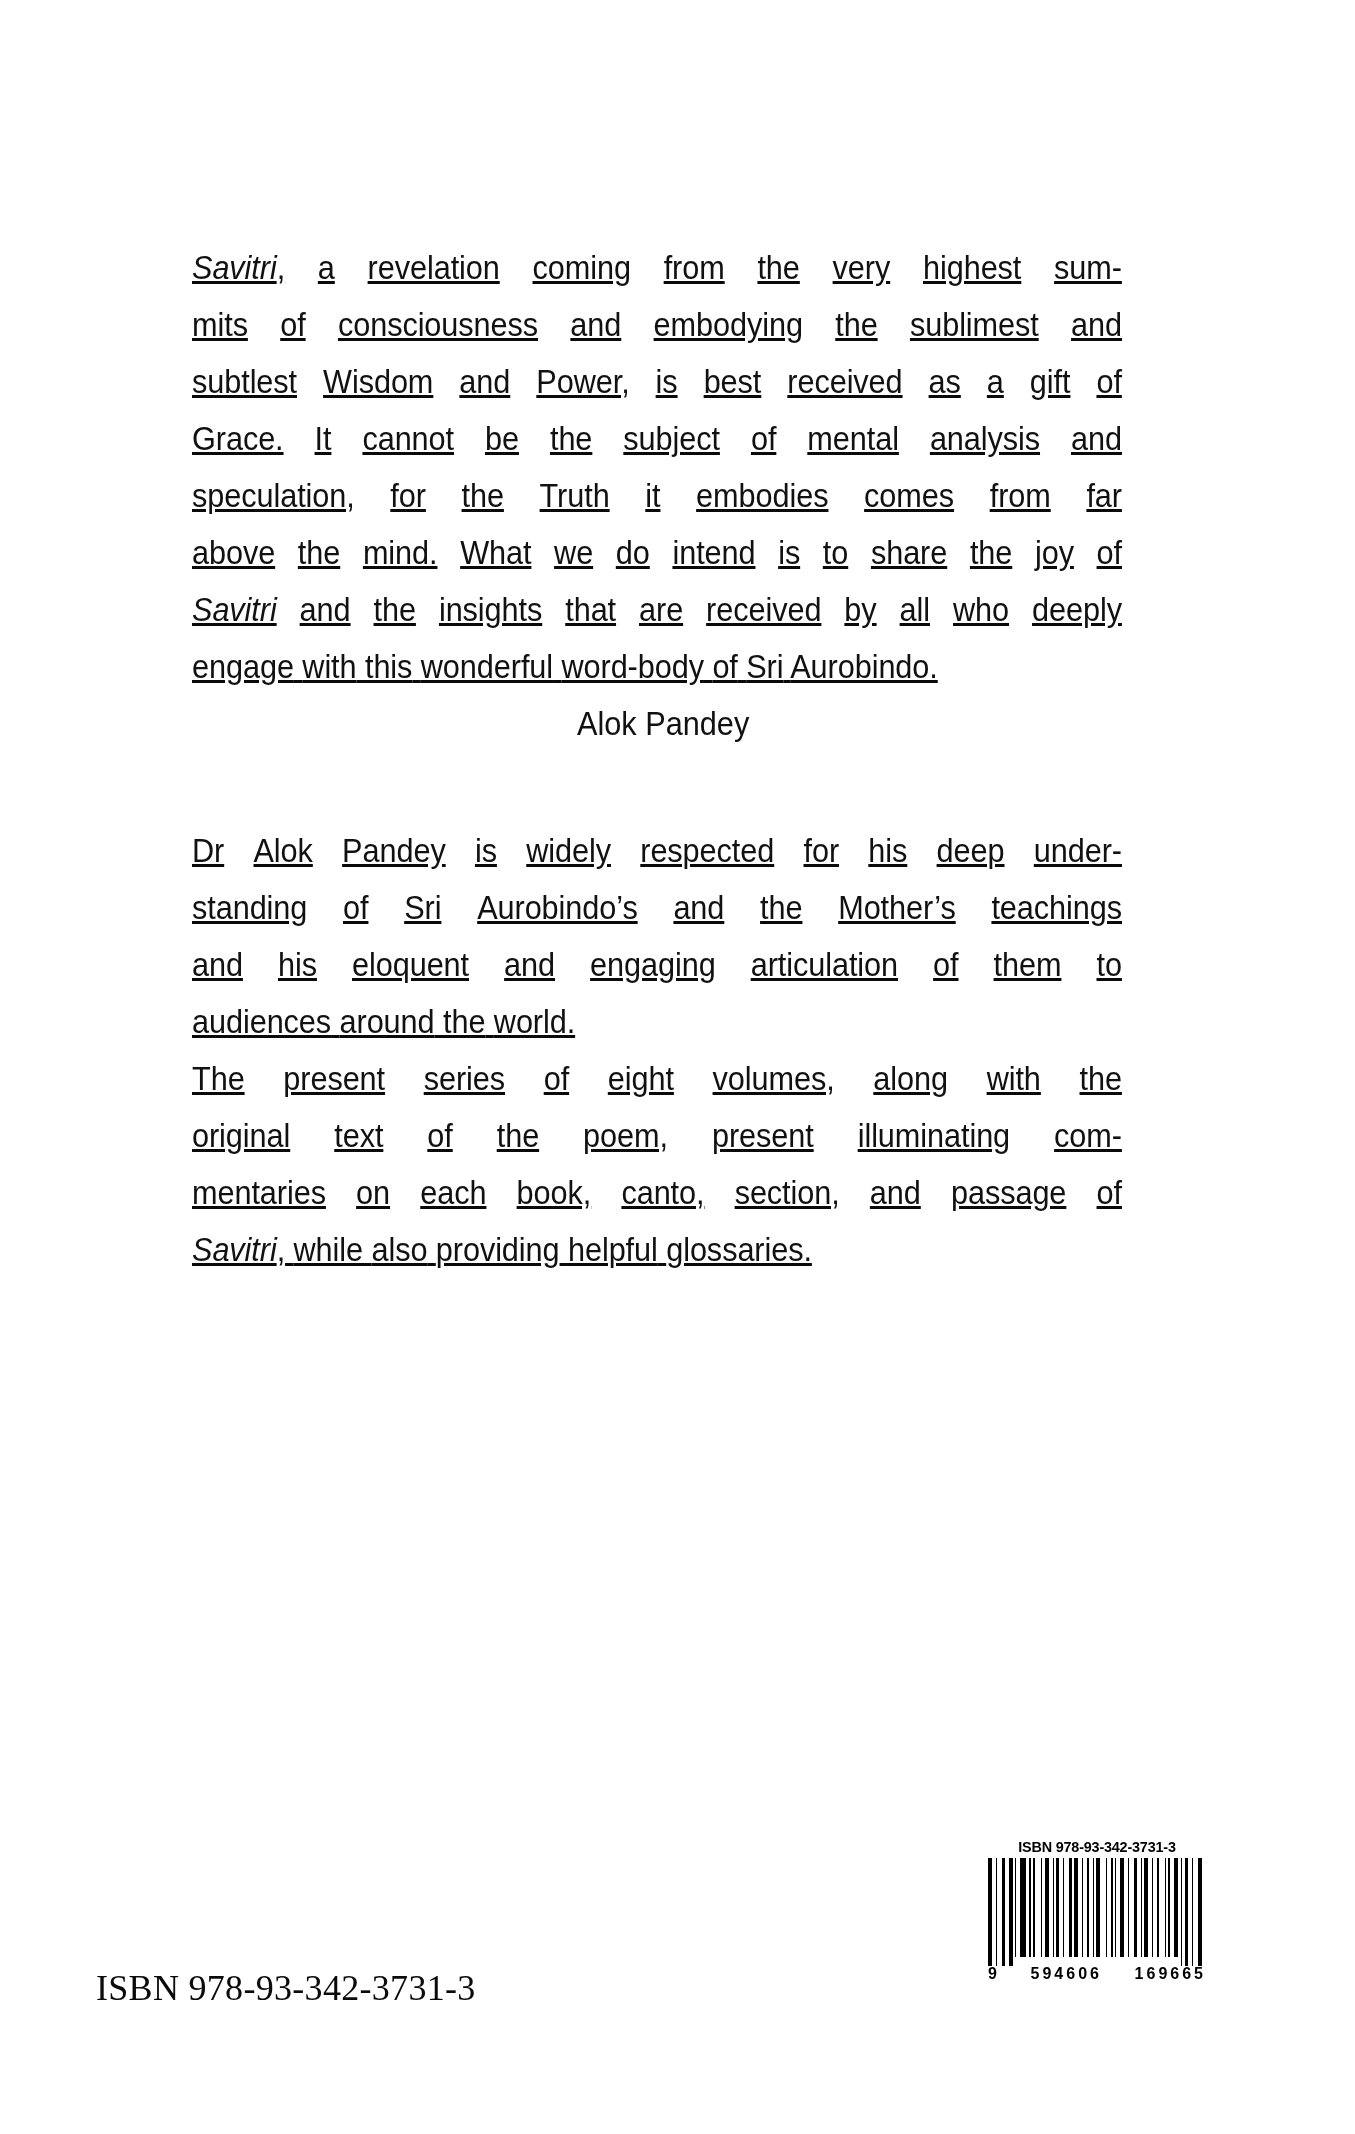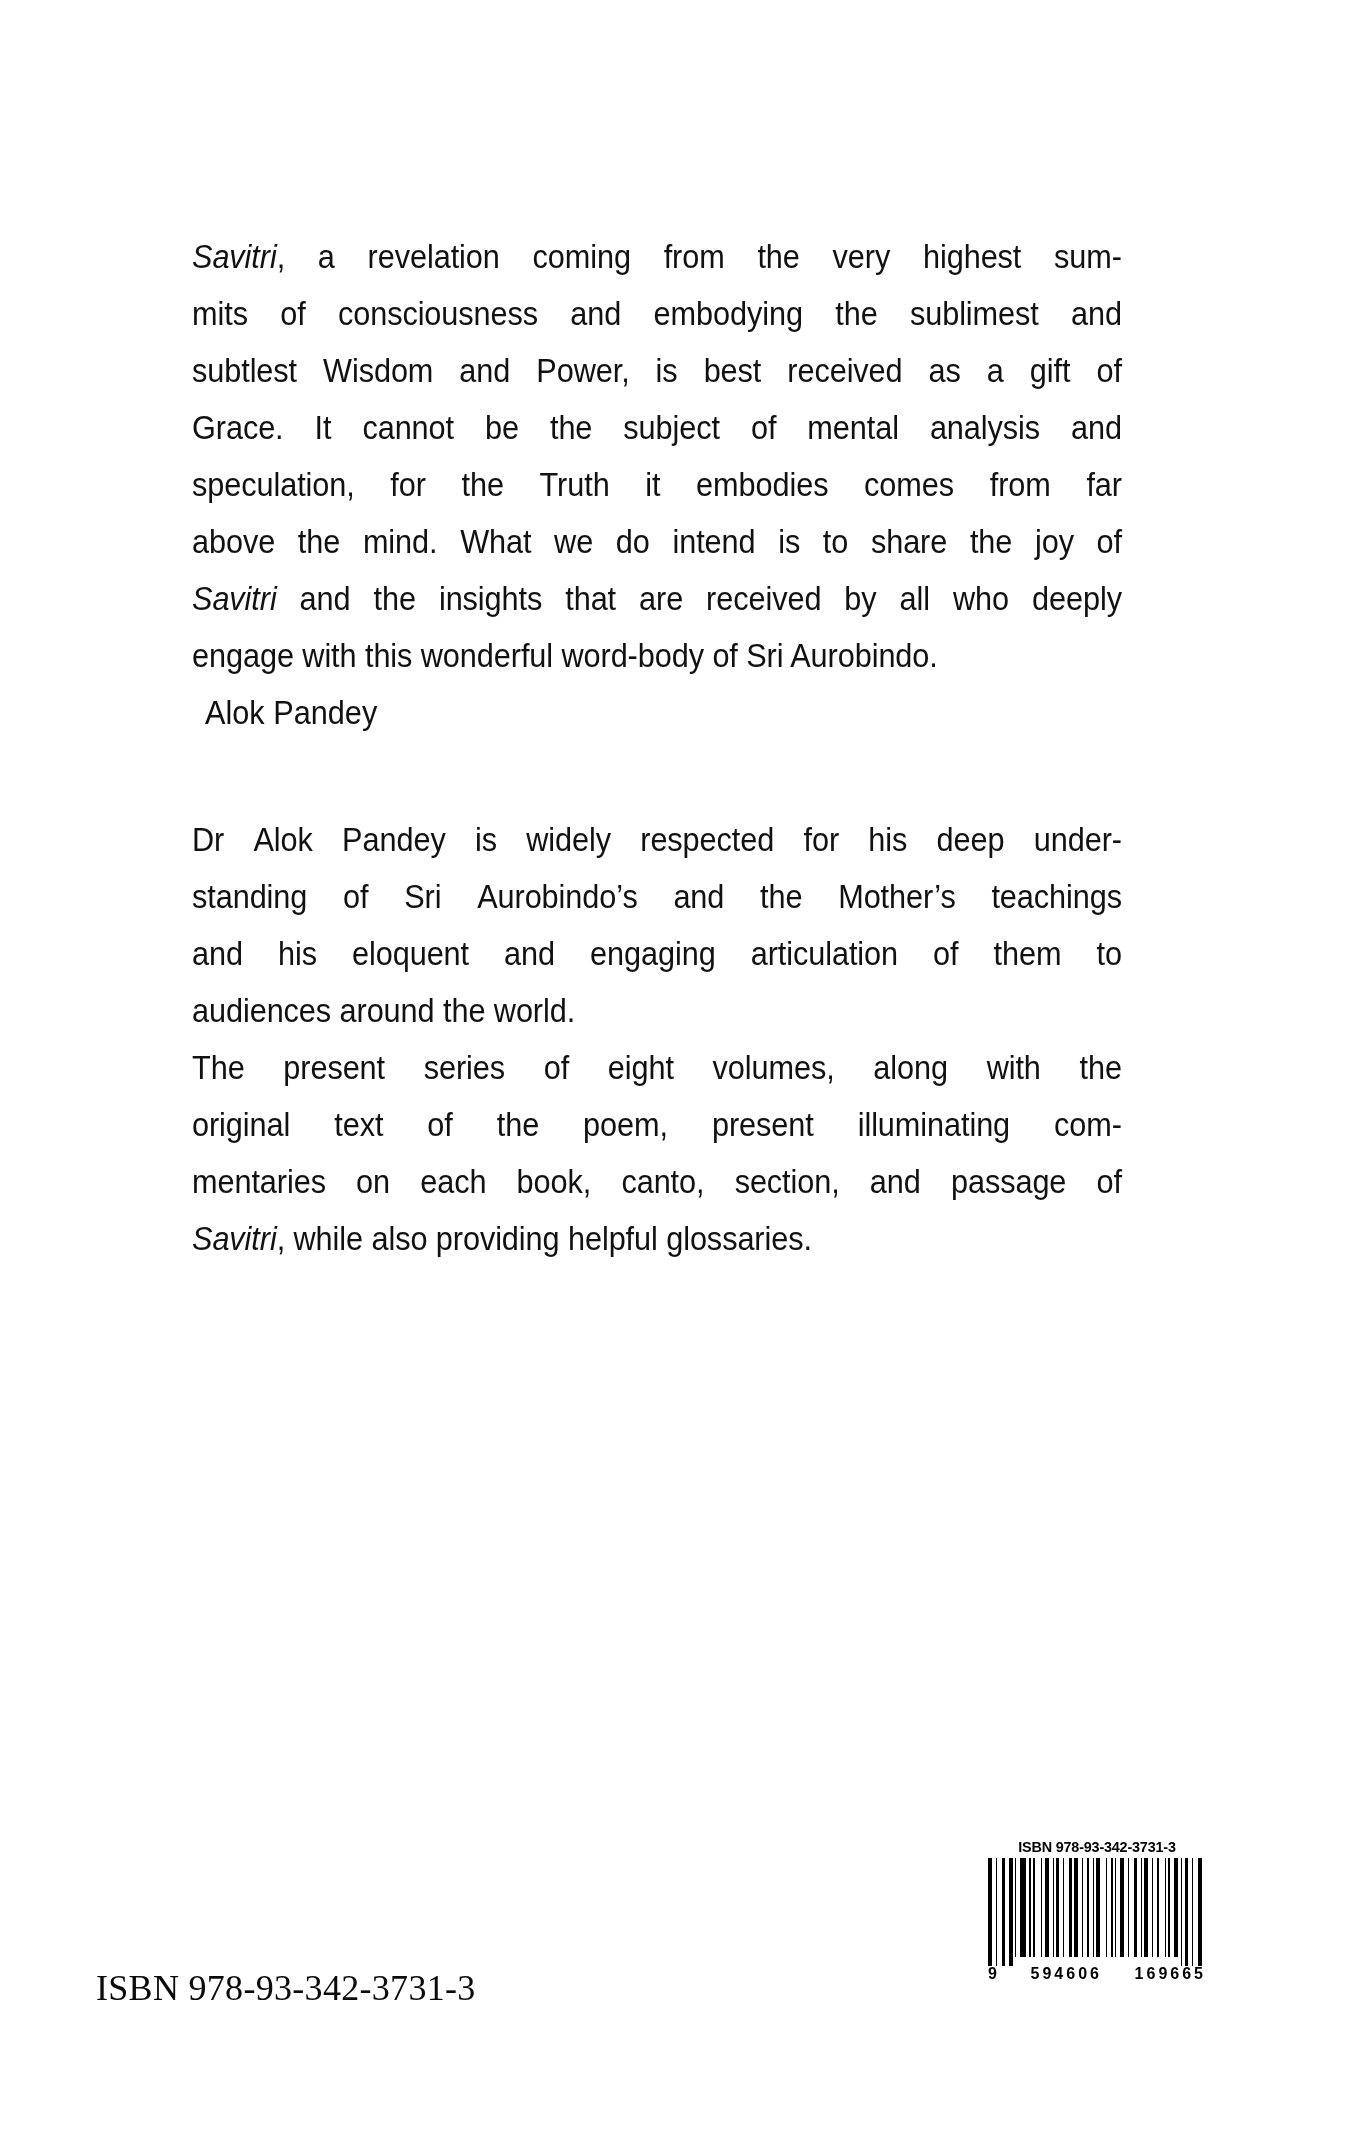--- a/index.html
+++ b/index.html
@@ -21,22 +21,23 @@
     position: absolute;
     left: 0; top: 0;
     width: 1355px;
     height: 2134px;
     background: #ffffff;
   }
 
   .textblock {
     position: absolute;
     left: 192px;
-    top: 228px;
+    top: 239px;
     width: 930px;
+    text-decoration: underline;
   }
 
   
   .body-par {
     font-family: "Liberation Sans", sans-serif;
     font-size: 33px;
     line-height: 57px;
     color: #111111;
     text-align: justify;
     margin: 0;
@@ -65,21 +66,21 @@
   }
 
   .par-gap {
     height: 70px;
   }
 
   .signature {
     font-family: "Liberation Sans", sans-serif;
     font-size: 33px;
     line-height: 57px;
-    text-align: left;
+    text-align: center;
     color: #111111;
   }
   .signature .sq {
     display: inline-block;
     transform: scaleX(0.93);
     transform-origin: right center;
   }
 
   
   .isbn-block {

